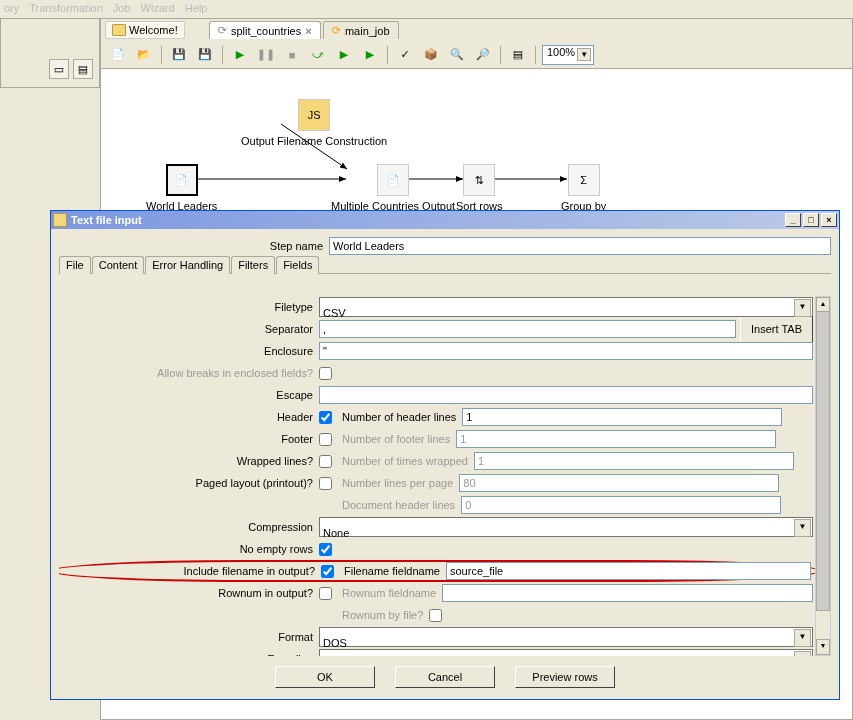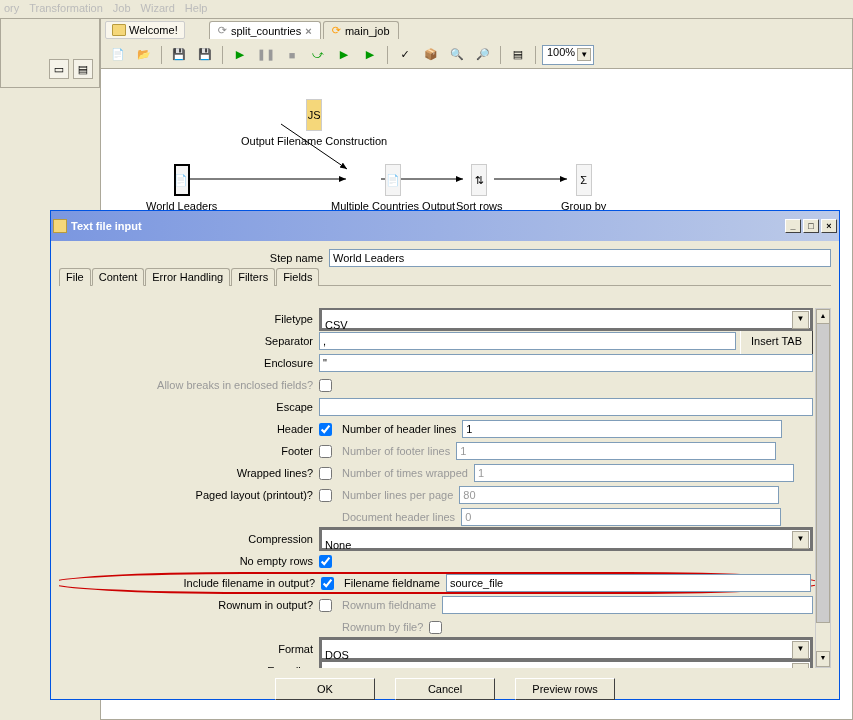--- a/index.html
+++ b/index.html
@@ -17,26 +17,26 @@
 .tab.inactive { background: #ece9d8; }
 .tab-close { color: #888; font-weight: bold; cursor: pointer; }
 .arrow-ico { color: #888; }
 .toolbar { height: 28px; background: #ece9d8; border-bottom: 1px solid #aca899; display: flex; align-items: center; padding: 0 6px; gap: 4px; }
 .tb-btn { width: 22px; height: 22px; display: flex; align-items: center; justify-content: center; cursor: pointer; }
 .tb-sep { width: 1px; height: 18px; background: #aca899; margin: 0 2px; }
 .zoom-select { height: 20px; background: #fff; border: 1px solid #7f9db9; padding: 0 18px 12px 4px; position: relative; }
 .zoom-select::after { content: '▼'; position: absolute; right: 2px; top: 2px; font-size: 8px; background: #ece9d8; border: 1px solid #aca899; padding: 1px 2px; }
 .canvas { position: absolute; top: 50px; left: 0; right: 0; bottom: 0; background: #fff; }
 .node { position: absolute; text-align: center; font-size: 10px; }
-.node-icon { width: 16px; height: 32px; margin: 0 auto 4px; border: 1px solid #ccc; background: #f5f5f5; display: flex; align-items: center; justify-content: center; }
+.node-icon { width: 32px; height: 32px; margin: 0 auto 4px; border: 1px solid #ccc; background: #f5f5f5; display: flex; align-items: center; justify-content: center; }
 .node-icon.sel { border: 2px solid #000; }
 svg.conn { position: absolute; top: 0; left: 0; pointer-events: none; }
 
 .dialog { position: absolute; left: 50px; top: 210px; width: 790px; height: 490px; background: #ece9d8; border: 1px solid #0054e3; }
-.titlebar { height: 30px; background: linear-gradient(to right, #7b97e0, #bccae8); display: flex; align-items: center; padding: 0 2px; color: #fff; font-weight: bold; font-size: 11px; justify-content: flex-end; }
+.titlebar { height: 18px; background: linear-gradient(to right, #7b97e0, #bccae8); display: flex; align-items: center; padding: 0 2px; color: #fff; font-weight: bold; font-size: 11px; justify-content: flex-end; }
 .titlebar .ti { width: 14px; height: 14px; background: #f5d77a; border: 1px solid #b89b3e; margin-right: 4px; }
 .titlebar .spacer { flex: 1; }
 .win-btn { width: 16px; height: 14px; background: #ece9d8; border: 1px solid #fff; border-right-color: #404040; border-bottom-color: #404040; margin-left: 2px; display: flex; align-items: center; justify-content: center; font-size: 9px; color: #000; font-weight: bold; cursor: pointer; }
 
 .dialog-body { padding: 8px; }
 .step-name-row { display: flex; align-items: center; }
 .step-name-row label { width: 270px; text-align: right; padding-right: 6px; }
 .step-name-row input { flex: 1; height: 18px; border: 1px solid #7f9db9; padding: 0 3px; background: #fff; }
 
 .subtabs { display: flex; border-bottom: 1px solid #aca899; margin-bottom: 20px; }
@@ -51,21 +51,21 @@
 
 .form-row { display: flex; align-items: center; height: 22px; }
 .form-row .lbl { width: 260px; text-align: right; padding-right: 6px; color: #000; }
 .form-row .lbl.disabled { color: #999; }
 .form-row input[type="text"] { height: 18px; border: 1px solid #7f9db9; padding: 0 3px; background: #fff; }
 .form-row input[type="text"].narrow { width: 320px; }
 .form-row input[type="text"]:disabled { background: #fff; color: #999; }
 .form-row input[type="checkbox"] { width: 13px; height: 13px; margin-right: 6px; }
 .form-row .sublbl { margin-left: 4px; margin-right: 6px; }
 .form-row .sublbl.disabled { color: #999; }
-.form-row select, .form-row .combo { flex: 1; height: 20px; border: 3px solid #737373; background: #fff; padding: 9px 3px; position: relative; }
+.form-row select, .form-row .combo { flex: 1; height: 20px; border: 1px solid #737373; background: #fff; padding: 9px 3px; position: relative; }
 .combo::after { content: '▼'; position: absolute; right: 1px; top: 1px; width: 15px; height: 16px; background: #ece9d8; border: 1px solid #aca899; text-align: center; font-size: 8px; line-height: 14px; }
 .insert-tab { height: 28px; padding: 0 10px; background: #ece9d8; border: 1px solid #fff; border-right-color: #404040; border-bottom-color: #404040; margin-left: 4px; cursor: pointer; }
 .highlight { border: 2px solid #c00; border-radius: 50% / 100%; padding: 2px 8px; margin: 0 -8px; }
 .buttons-row { display: flex; justify-content: center; gap: 20px; padding: 10px 0; }
 .btn { width: 100px; height: 22px; background: #ece9d8; border: 1px solid #fff; border-right-color: #404040; border-bottom-color: #404040; cursor: pointer; }
 </style>
 </head>
 <body>
 
 <div class="menubar">

